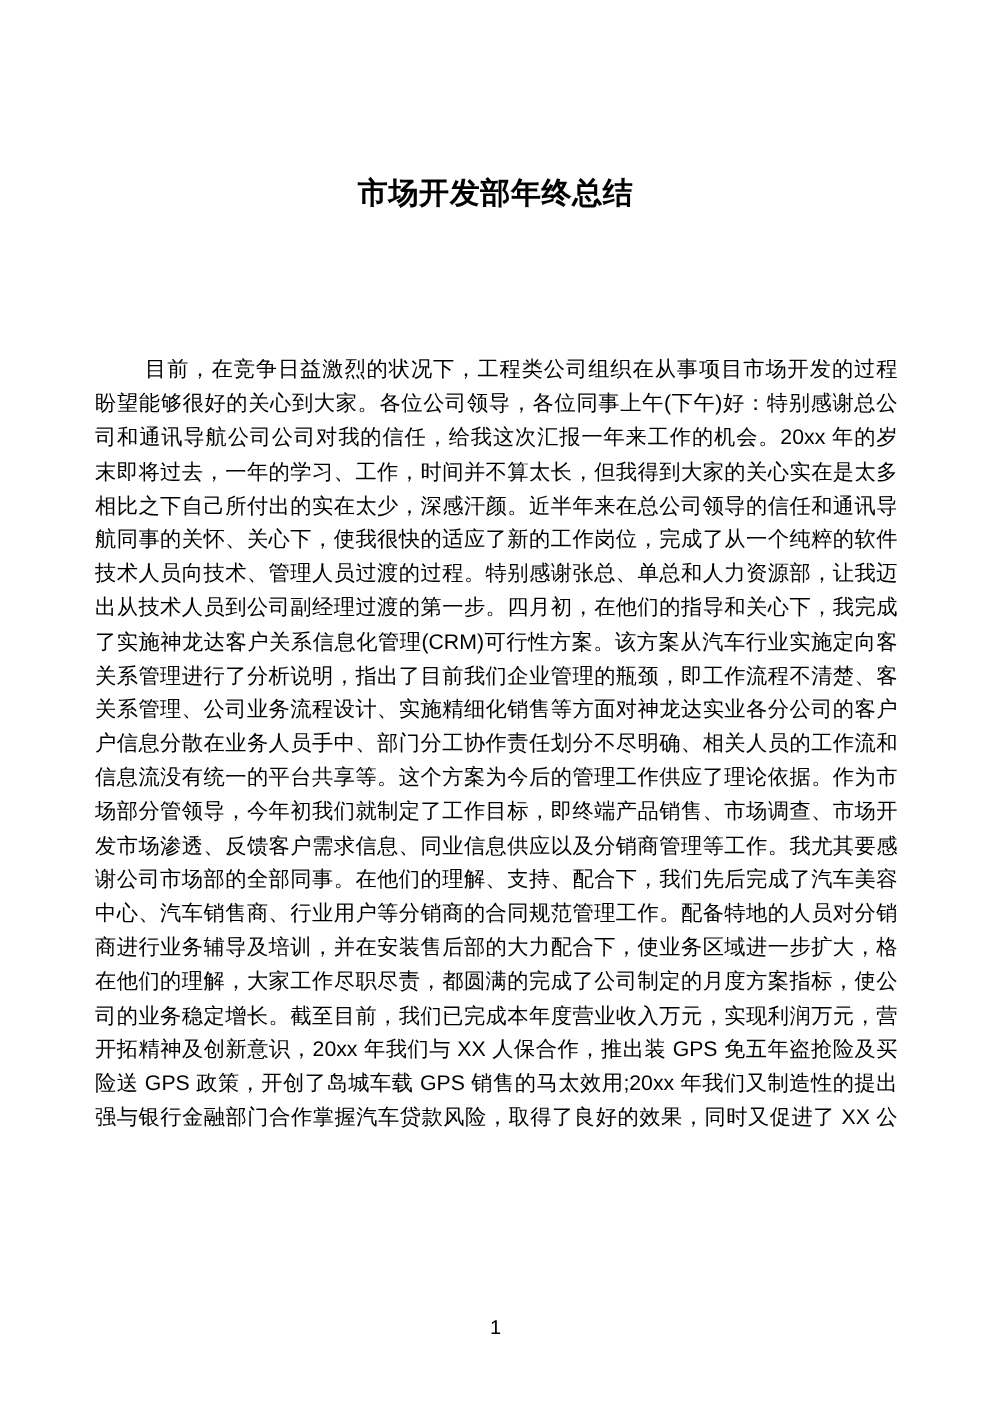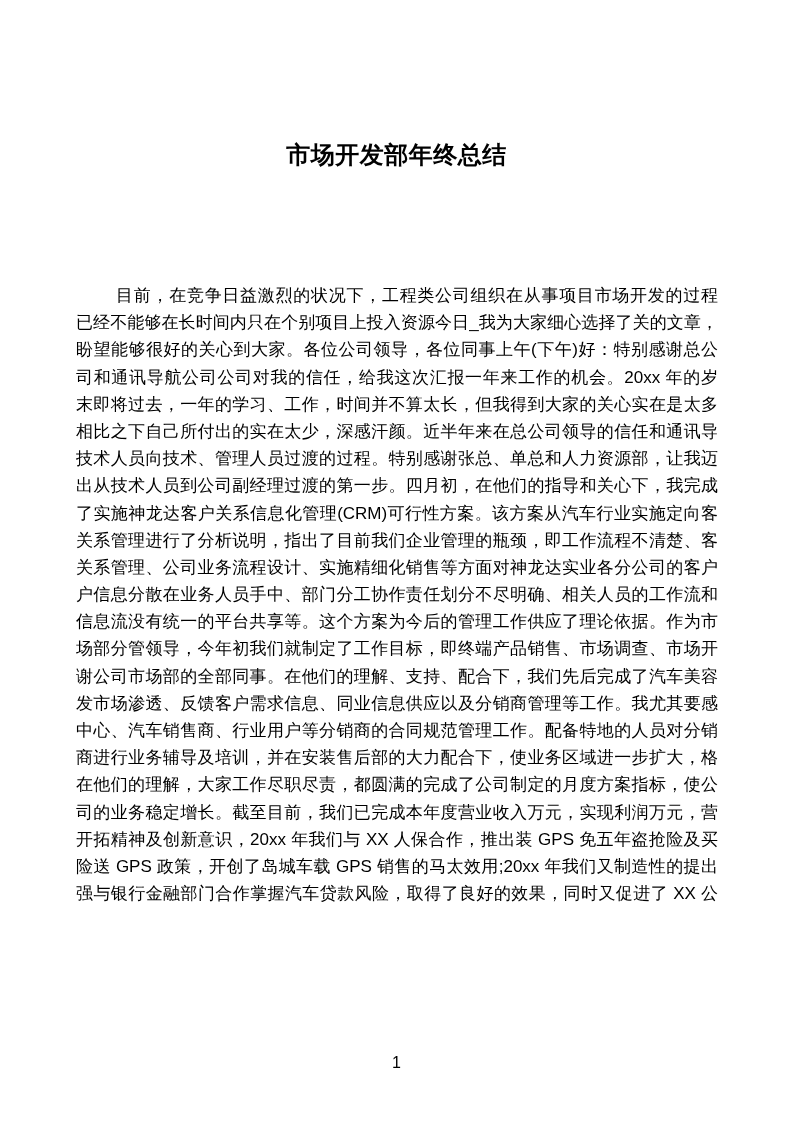--- a/index.html
+++ b/index.html
@@ -53,35 +53,35 @@
   }
 </style>
 </head>
 <body>
 
 <div class="page">
   <div class="doc-title">市场开发部年终总结</div>
 
   <div class="body-text">
       <div class="line first">目前，在竞争日益激烈的状况下，工程类公司组织在从事项目市场开发的过程中，</div>
-      <div class="line">已经不能够在长时间内只在个别项目上投入资源今日_我为大家细心选择了关的文章，</div>
       <div class="line">盼望能够很好的关心到大家。各位公司领导，各位同事上午(下午)好：特别感谢总公</div>
       <div class="line">司和通讯导航公司公司对我的信任，给我这次汇报一年来工作的机会。20xx 年的岁</div>
       <div class="line">末即将过去，一年的学习、工作，时间并不算太长，但我得到大家的关心实在是太多</div>
       <div class="line">相比之下自己所付出的实在太少，深感汗颜。近半年来在总公司领导的信任和通讯导</div>
+      <div class="line">航同事的关怀、关心下，使我很快的适应了新的工作岗位，完成了从一个纯粹的软件</div>
       <div class="line">技术人员向技术、管理人员过渡的过程。特别感谢张总、单总和人力资源部，让我迈</div>
       <div class="line">出从技术人员到公司副经理过渡的第一步。四月初，在他们的指导和关心下，我完成</div>
       <div class="line">了实施神龙达客户关系信息化管理(CRM)可行性方案。该方案从汽车行业实施定向客户</div>
       <div class="line">关系管理进行了分析说明，指出了目前我们企业管理的瓶颈，即工作流程不清楚、客</div>
       <div class="line">关系管理、公司业务流程设计、实施精细化销售等方面对神龙达实业各分公司的客户</div>
       <div class="line">户信息分散在业务人员手中、部门分工协作责任划分不尽明确、相关人员的工作流和</div>
       <div class="line">信息流没有统一的平台共享等。这个方案为今后的管理工作供应了理论依据。作为市</div>
       <div class="line">场部分管领导，今年初我们就制定了工作目标，即终端产品销售、市场调查、市场开</div>
+      <div class="line">发市场渗透、反馈客户需求信息、同业信息供应以及分销商管理等工作。我尤其要感</div>
       <div class="line">谢公司市场部的全部同事。在他们的理解、支持、配合下，我们先后完成了汽车美容</div>
-      <div class="line">发市场渗透、反馈客户需求信息、同业信息供应以及分销商管理等工作。我尤其要感</div>
       <div class="line">中心、汽车销售商、行业用户等分销商的合同规范管理工作。配备特地的人员对分销</div>
       <div class="line">商进行业务辅导及培训，并在安装售后部的大力配合下，使业务区域进一步扩大，格</div>
       <div class="line">在他们的理解，大家工作尽职尽责，都圆满的完成了公司制定的月度方案指标，使公</div>
       <div class="line">司的业务稳定增长。截至目前，我们已完成本年度营业收入万元，实现利润万元，营</div>
       <div class="line">开拓精神及创新意识，20xx 年我们与 XX 人保合作，推出装 GPS 免五年盗抢险及买保</div>
       <div class="line">险送 GPS 政策，开创了岛城车载 GPS 销售的马太效用;20xx 年我们又制造性的提出加</div>
       <div class="line">强与银行金融部门合作掌握汽车贷款风险，取得了良好的效果，同时又促进了 XX 公</div>
     </div>
 
   <div class="footer">

